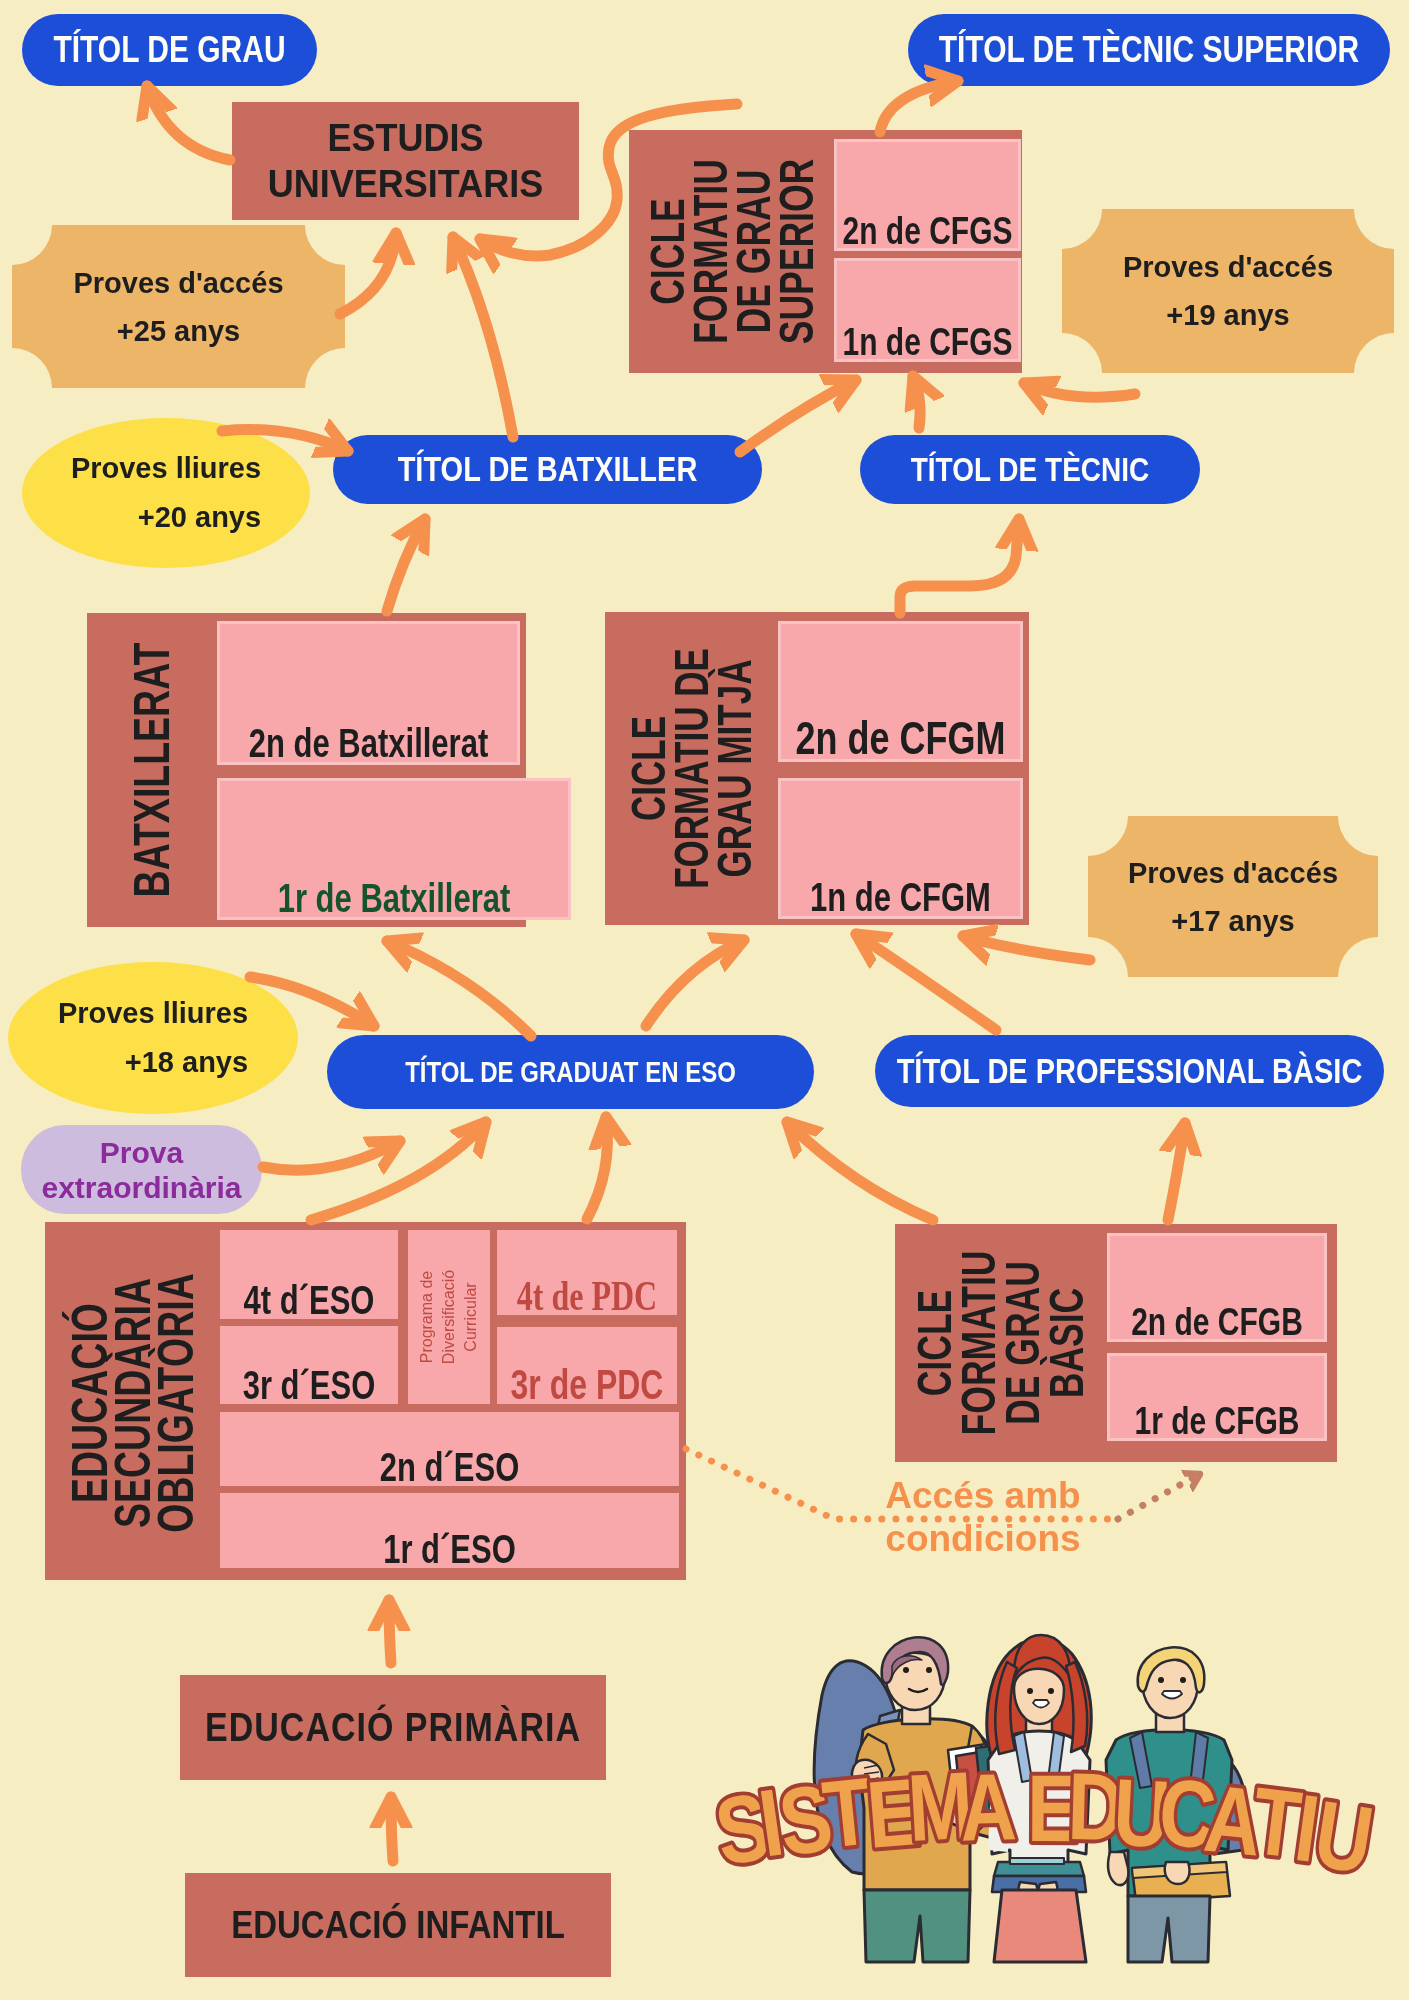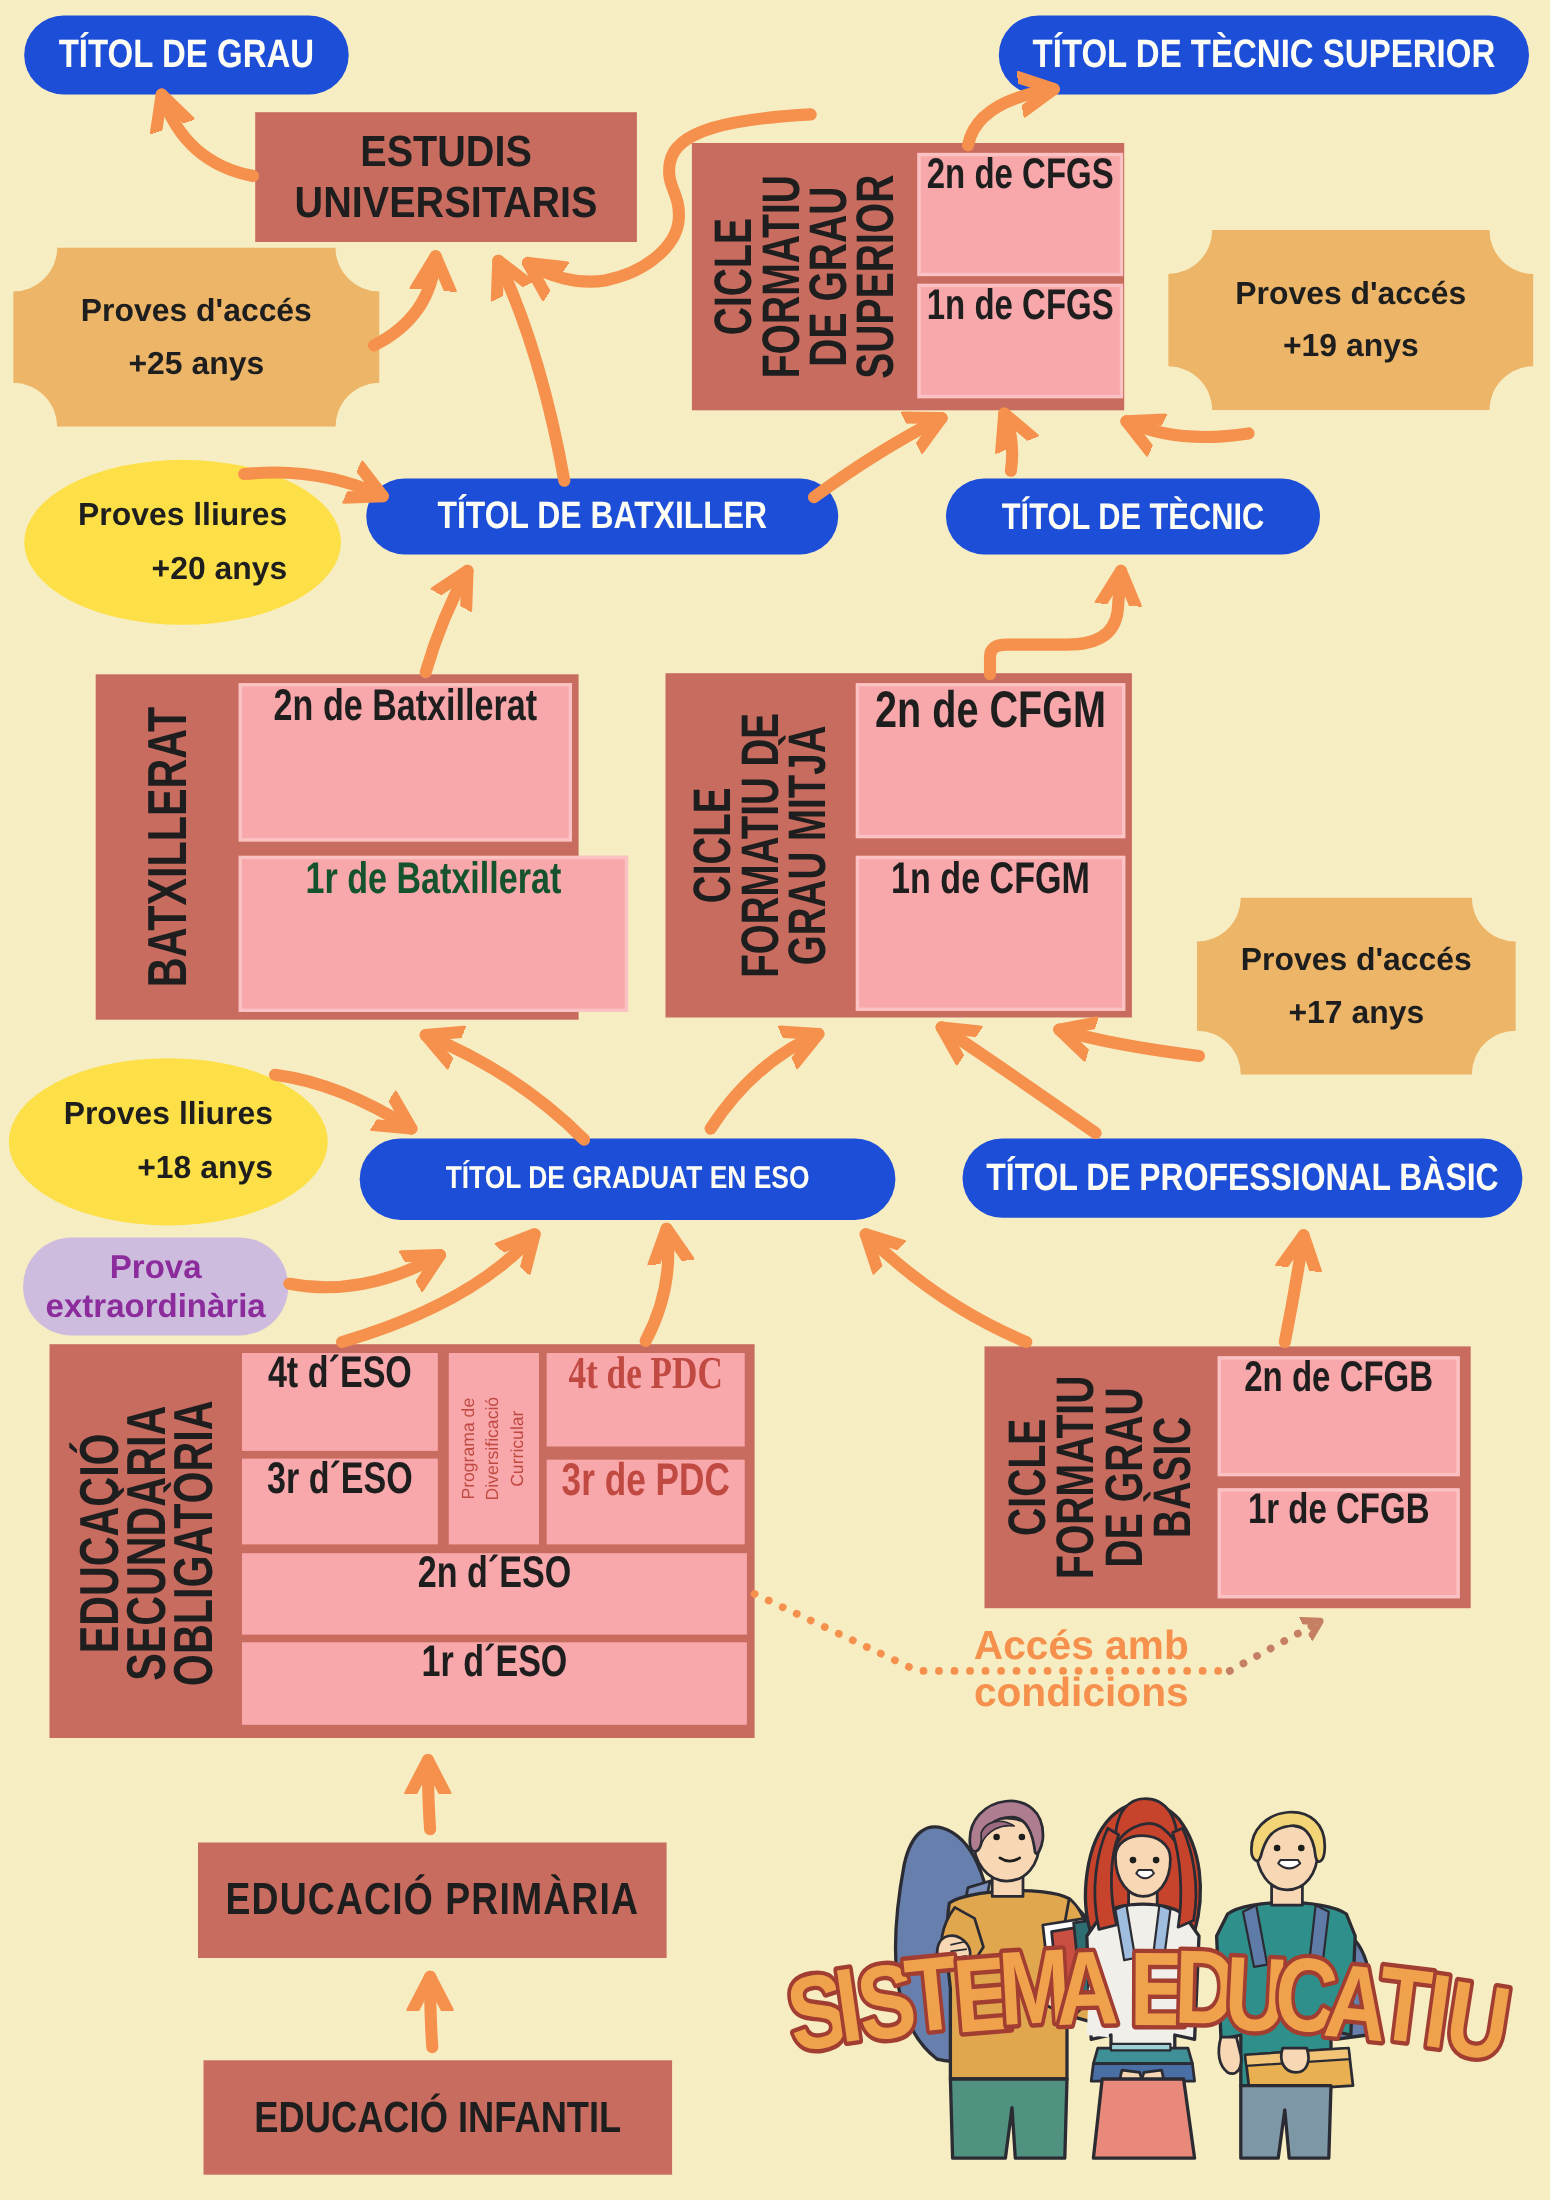--- a/index.html
+++ b/index.html
@@ -1,21 +1,21 @@
 <!DOCTYPE html>
 <html><head><meta charset="utf-8"><style>
 
 html,body{margin:0;padding:0;}
 body{width:1409px;height:2000px;position:relative;background:#f7edc3;
   font-family:"Liberation Sans",sans-serif;overflow:hidden;}
 .pill{position:absolute;background:#1d4ed8;color:#fdfdf5;font-weight:700;
   display:flex;align-items:center;justify-content:center;text-align:center;}
 .rb{position:absolute;background:#c96c60;}
 .pb{position:absolute;background:#f8a8ab;font-weight:700;box-sizing:border-box;
-  display:flex;align-items:flex-start;justify-content:center;text-align:center;}
+  display:flex;align-items:flex-end;justify-content:center;text-align:center;}
 .vt{position:absolute;display:flex;align-items:center;
   justify-content:center;text-align:center;white-space:nowrap;}
 .tickettxt{position:absolute;left:0;top:0;width:100%;height:100%;display:flex;align-items:center;
   justify-content:center;text-align:center;font-weight:700;color:#1e1e1e;}
 .ell{position:absolute;background:#fde047;border-radius:50%;display:flex;align-items:center;
   justify-content:center;text-align:right;font-weight:700;color:#1e1e1e;}
 .blk{position:absolute;color:#1e1e1e;font-weight:700;display:flex;align-items:center;
   justify-content:center;text-align:center;}
 .pill span,.pb span,.blk span{display:inline-block;}
 
@@ -69,21 +69,21 @@
     <span style="transform:scaleY(1.3);white-space:nowrap">2n d´ESO</span>
   </div>
 <div class="pb" style="left:220px;top:1493px;width:459px;height:75px;font-size:31px;color:#1e1e1e;">
     <span style="transform:scaleY(1.3);white-space:nowrap">1r d´ESO</span>
   </div>
 <div class="vt" style="left:-46.0px;top:1319.0px;width:358px;height:168px;font-size:50px;line-height:43px;color:#1e1e1e;font-weight:700;letter-spacing:0px;transform:rotate(-90deg) scaleX(0.75)">EDUCACIÓ<br>SECUNDÀRIA<br>OBLIGATÒRIA</div>
 <div class="rb" style="left:895px;top:1224px;width:442px;height:238px"></div>
 <div class="pb" style="left:1107px;top:1233px;width:220px;height:109px;font-size:30px;color:#1e1e1e;border:3px solid #fbc2c3;">
     <span style="transform:scaleY(1.3);white-space:nowrap">2n de CFGB</span>
   </div>
-<div class="pb" style="left:1107px;top:1353px;width:220px;height:100px;font-size:30px;color:#1e1e1e;border:3px solid #fbc2c3;">
+<div class="pb" style="left:1107px;top:1353px;width:220px;height:88px;font-size:30px;color:#1e1e1e;border:3px solid #fbc2c3;">
     <span style="transform:scaleY(1.3);white-space:nowrap">1r de CFGB</span>
   </div>
 <div class="vt" style="left:882.0px;top:1237.0px;width:238px;height:212px;font-size:48px;line-height:44px;color:#1e1e1e;font-weight:700;letter-spacing:0px;transform:rotate(-90deg) scaleX(0.74)">CICLE<br>FORMATIU<br>DE GRAU<br>BÀSIC</div>
 <div class="rb" style="left:180px;top:1675px;width:426px;height:105px"></div>
 <div class="blk" style="left:180px;top:1675px;width:426px;height:105px;font-size:34px;letter-spacing:1px">
     <span style="transform:scaleY(1.2);white-space:nowrap">EDUCACIÓ PRIMÀRIA</span>
   </div>
 <div class="rb" style="left:185px;top:1873px;width:426px;height:104px"></div>
 <div class="blk" style="left:185px;top:1873px;width:426px;height:104px;font-size:33px;letter-spacing:0px">
     <span style="transform:scaleY(1.2);white-space:nowrap">EDUCACIÓ INFANTIL</span>

